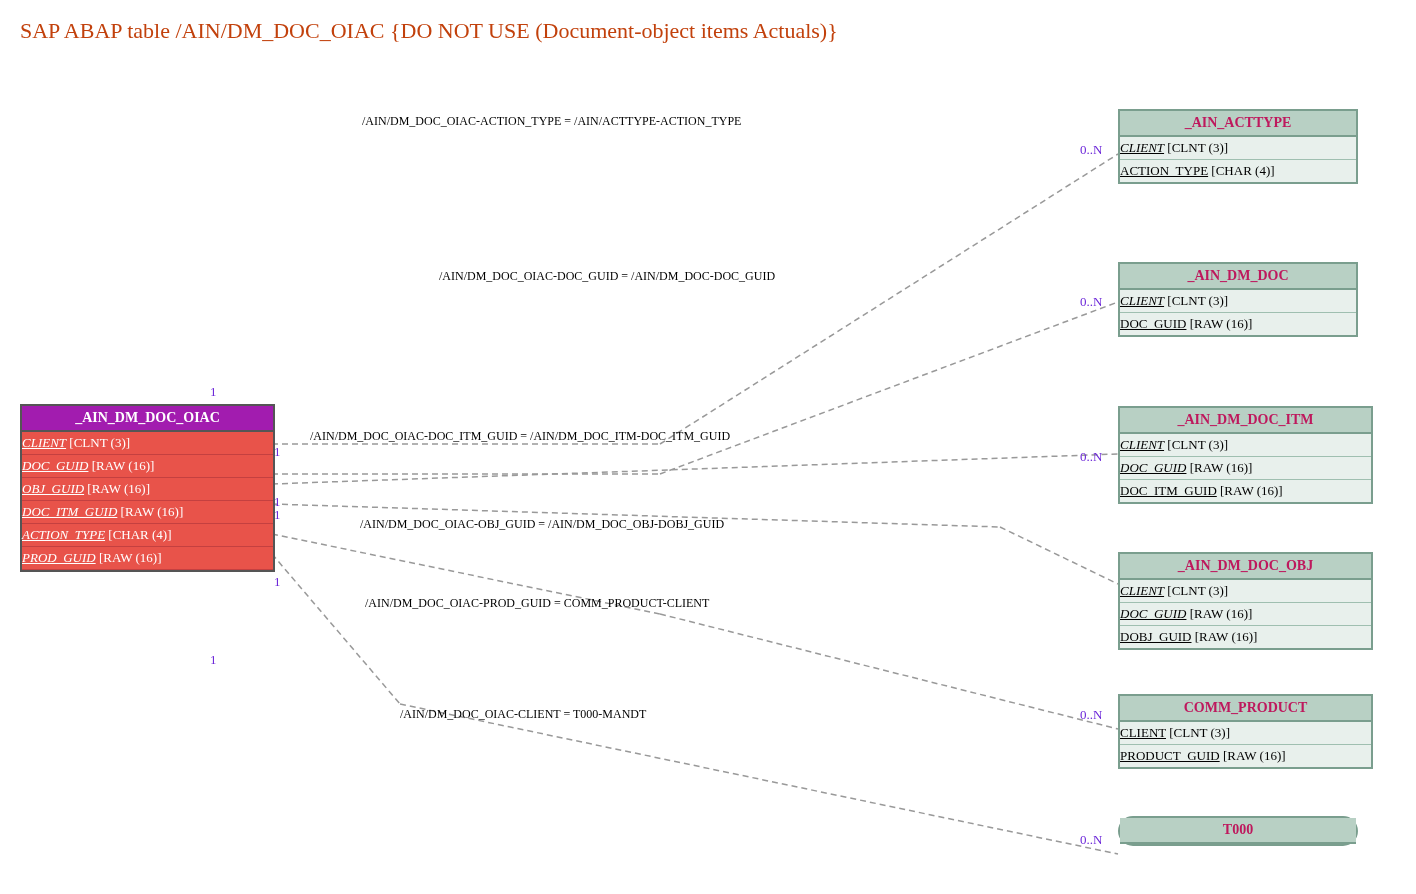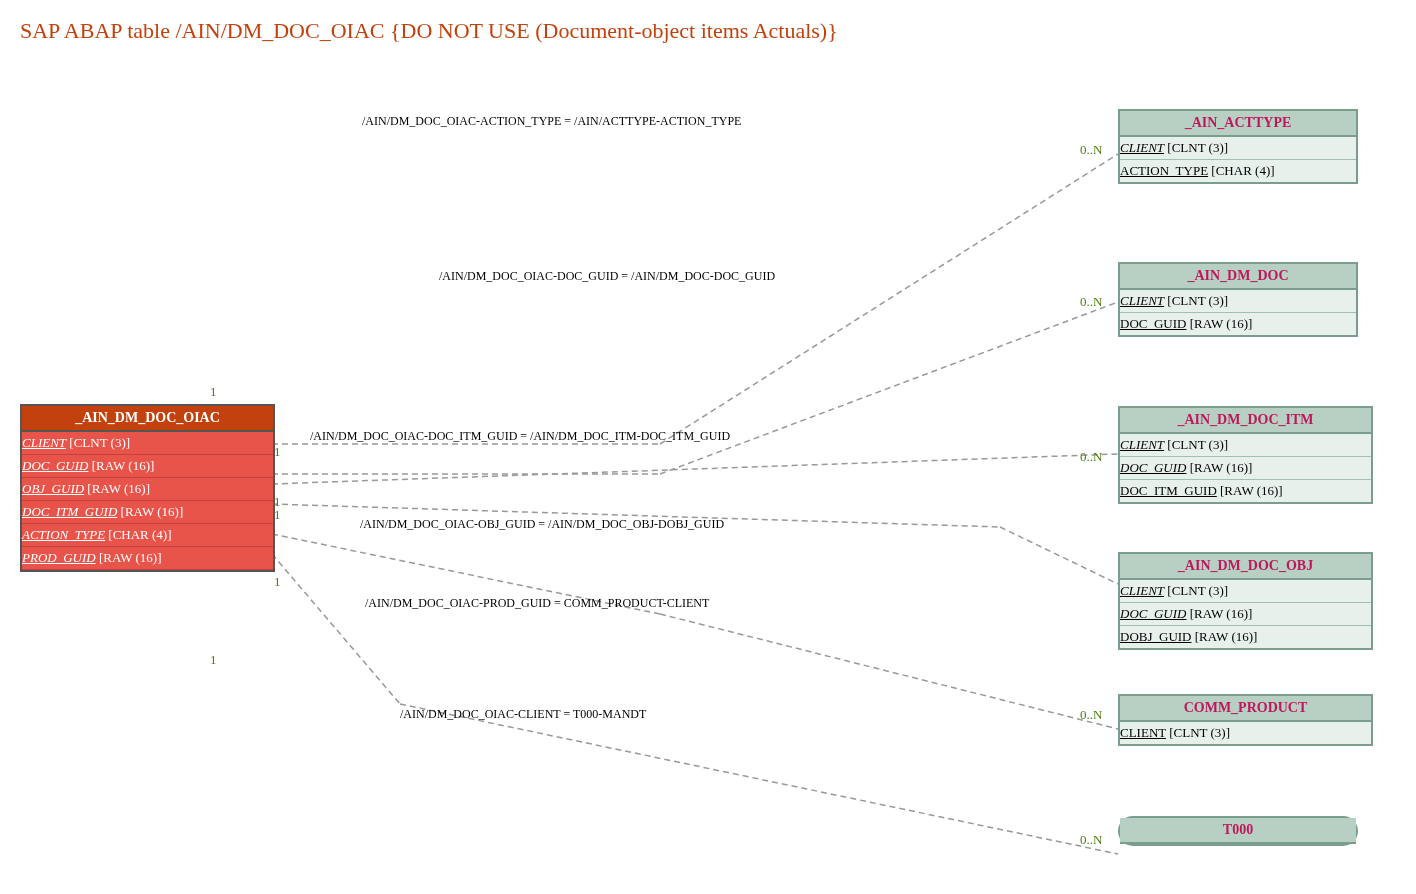--- a/index.html
+++ b/index.html
@@ -61,21 +61,21 @@
     }
     .db-table .table-row .field-name-ul {
       text-decoration: underline;
     }
     
     .db-table.source {
       background: #fff;
       border-color: #555;
     }
     .db-table.source .table-header {
-      background: #c2410c;
+      background: #a21caf;
       color: #fff;
       border-bottom: 2px solid #555;
     }
     .db-table.source .table-row {
       background: #e8534a;
       color: #fff;
       border-bottom: 1px solid #c44040;
     }
     .db-table.source .table-row .field-name {
       color: #fff;
@@ -85,21 +85,21 @@
     
     .conn-label {
       position: absolute;
       font-size: 12px;
       color: #000;
       white-space: nowrap;
     }
     .cardinality {
       position: absolute;
       font-size: 13px;
-      color: #4d7c0f;
+      color: #6d28d9;
     }
   </style>
 </head>
 <body>
 
 <div class="page-title">SAP ABAP table /AIN/DM_DOC_OIAC {DO NOT USE (Document-object items Actuals)}</div>
 
 <div class="diagram-area">
 
   <svg class="connector-layer">
@@ -203,20 +203,23 @@
       <span class="field-name-ul">DOBJ_GUID</span> [RAW (16)]
     </div>
   </div>
   <div class="conn-label" style="left:360px; top:463px;">/AIN/DM_DOC_OIAC-OBJ_GUID = /AIN/DM_DOC_OBJ-DOBJ_GUID</div>
 
   <div class="db-table" style="left:1118px; top:640px; min-width:255px;">
     <div class="table-header">COMM_PRODUCT</div>
     <div class="table-row">
       <span class="field-name-ul">CLIENT</span> [CLNT (3)]
     </div>
+    <div class="table-row">
+      <span class="field-name-ul">PRODUCT_GUID</span> [RAW (16)]
+    </div>
   </div>
   <div class="conn-label" style="left:365px; top:542px;">/AIN/DM_DOC_OIAC-PROD_GUID = COMM_PRODUCT-CLIENT</div>
   <div class="cardinality" style="left:1080px; top:653px;">0..N</div>
 
   <div class="db-table" style="left:1118px; top:762px; min-width:240px;border-radius:21px;">
     <div class="table-header">T000</div>
   </div>
   <div class="conn-label" style="left:400px; top:653px;">/AIN/DM_DOC_OIAC-CLIENT = T000-MANDT</div>
   <div class="cardinality" style="left:1080px; top:778px;">0..N</div>
 

